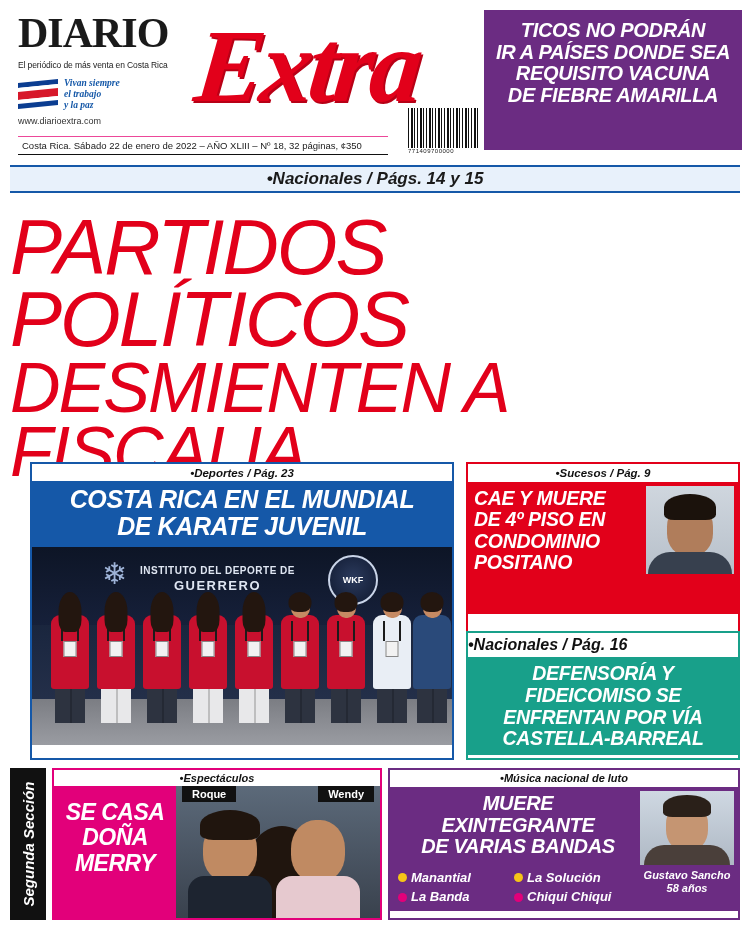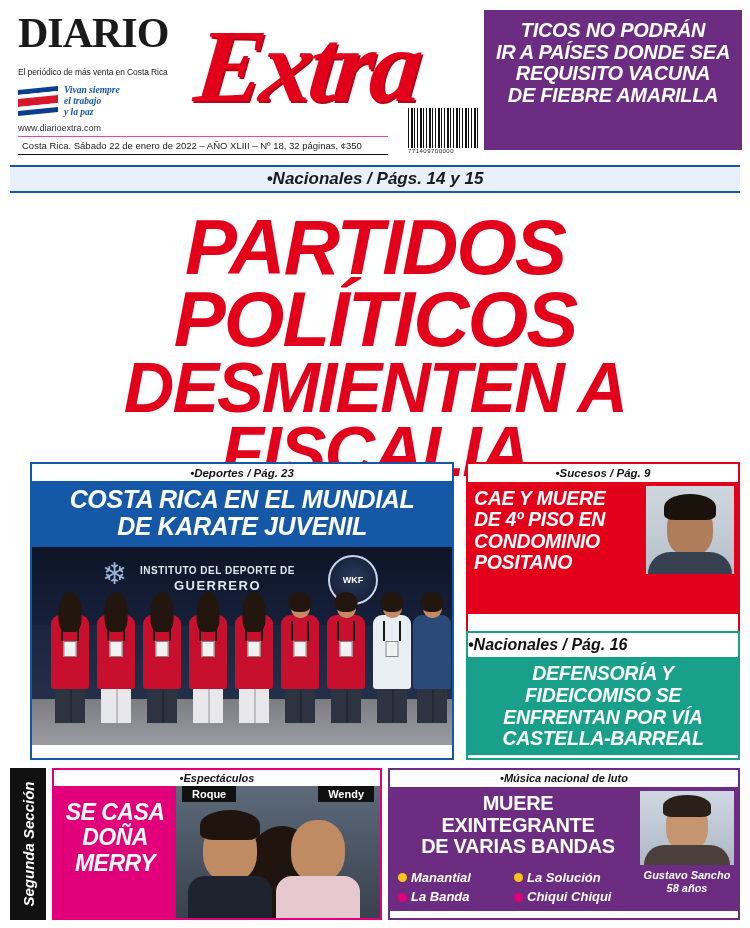--- a/index.html
+++ b/index.html
@@ -38,21 +38,21 @@
     font-family: "Liberation Serif", serif;
     font-weight: bold;
     font-size: 42px;
     letter-spacing: -1px;
     color: #1a1a1a;
     line-height: 1;
   }
   .logo-tagline {
     font-size: 8.5px;
     color: #222;
-    margin-top: 13px;
+    margin-top: 6px;
     letter-spacing: -0.1px;
   }
   .flag-wrap {
     display: flex;
     align-items: center;
     margin-top: 8px;
     gap: 6px;
   }
   .flag {
     width: 40px;
@@ -179,23 +179,23 @@
   
   .main-head {
     position: absolute;
     left: 10px; top: 198px;
     width: 730px;
     height: 258px;
     color: #e2001a;
   }
   .mh-line {
     font-family: "Liberation Sans", sans-serif;
-    font-weight: bold;
-    font-style: italic;
-    text-align: center;
+    font-weight: normal;
+    font-style: italic;
+    text-align: left;
     line-height: 0.92;
     letter-spacing: -2px;
   }
   .mh1 { font-size: 78px; padding-top: 14px; }
   .mh3 { font-size: 70px; }
 
   
   .karate {
     position: absolute;
     left: 30px; top: 462px;
@@ -583,20 +583,21 @@
   }
   .mus-left {
     flex: 1;
     background: #6b2c82;
     padding: 6px 6px 4px 8px;
     box-sizing: border-box;
   }
   .mus-head {
     color: #ffffff;
     font-weight: bold;
+    font-style: italic;
     font-size: 20px;
     line-height: 1.08;
     letter-spacing: -0.3px;
     text-align: center;
     margin-left: 8px;
   }
   .band-grid {
     display: flex;
     flex-wrap: wrap;
     margin-top: 10px;

